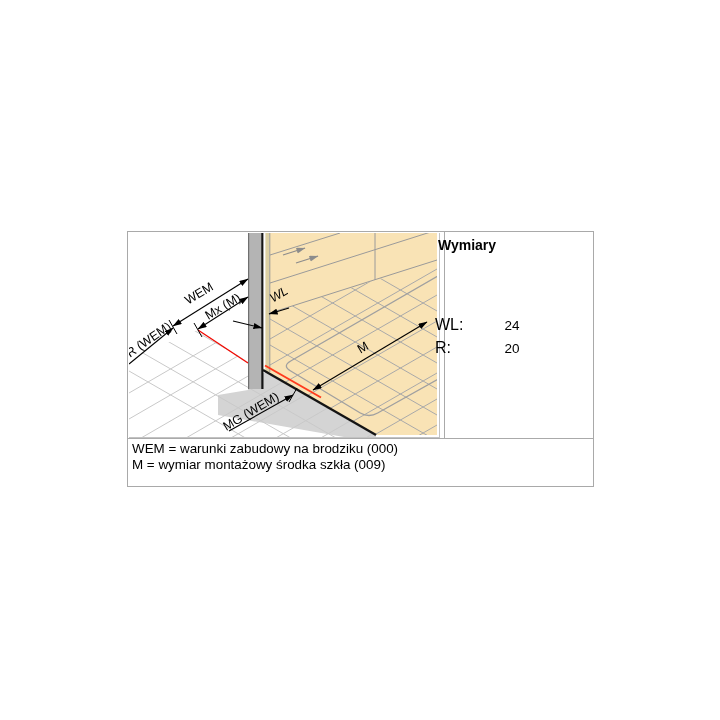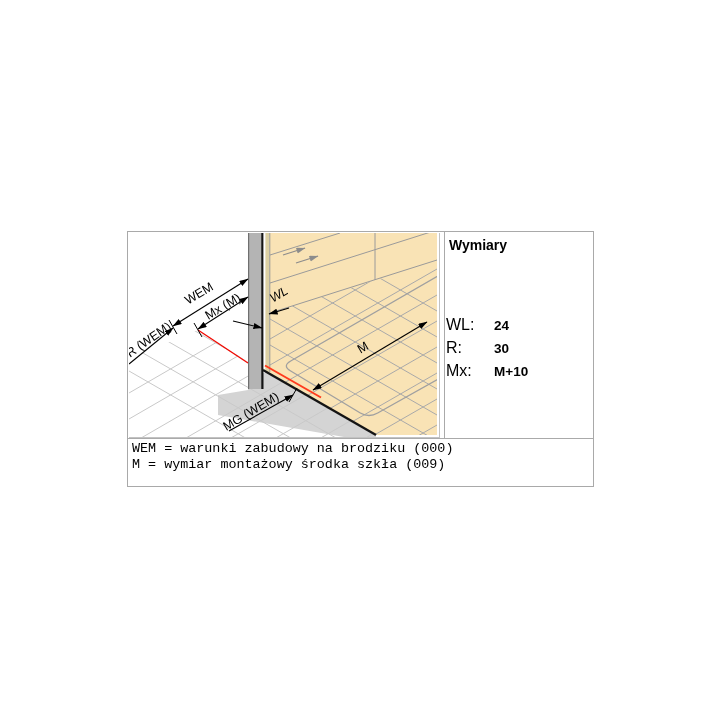--- a/index.html
+++ b/index.html
@@ -8,28 +8,28 @@
     position:absolute;left:127px;top:231px;width:467px;height:256px;
     border:1px solid #a9a9a9;background:#fff;box-sizing:border-box;
   }
   .diagram-box{
     position:absolute;left:1px;top:1px;width:310px;height:204px;
     border-right:1px solid #c2c2c2;border-bottom:1px solid #c2c2c2;
     background:#fff;overflow:hidden;
   }
   .v-divider{position:absolute;left:316px;top:0;width:1px;height:206px;background:#aaaaaa;}
   .h-divider{position:absolute;left:0;top:206px;width:100%;height:1px;background:#aaaaaa;}
-  .dims-panel{position:absolute;left:315px;top:0;width:148px;height:206px;}
+  .dims-panel{position:absolute;left:304px;top:0;width:148px;height:206px;}
   .dims-title{position:absolute;left:6px;top:5px;font-size:14px;font-weight:bold;}
   .dims-rows{position:absolute;left:3px;top:84px;width:142px;}
   .dim-row{display:flex;align-items:baseline;height:23px;}
   .dim-label{width:48px;font-size:16px;}
-  .dim-value{width:58px;text-align:left;font-size:13.5px;font-weight:bold;}
+  .dim-value{width:58px;text-align:center;font-size:13.5px;}
   .legend{position:absolute;left:0;top:207px;width:100%;padding:2px 4px;box-sizing:border-box;}
-  .legend-line{font-size:13.4px;line-height:16.2px;white-space:nowrap;font-family:Liberation Mono, monospace;}
+  .legend-line{font-size:13.4px;line-height:16.2px;white-space:nowrap;}
   svg text{font-family:"Liberation Sans",sans-serif;font-size:12.5px;fill:#000;}
   svg .lbl{text-anchor:middle;}
   svg .it{font-style:italic;}
 </style>
 </head>
 <body>
 
 <div class="window">
 
   <div class="diagram-box">
@@ -121,25 +121,21 @@
 
   <div class="dims-panel">
     <div class="dims-title">Wymiary</div>
     <div class="dims-rows">
       <div class="dim-row">
         <span class="dim-label">WL:</span>
         <span class="dim-value">24</span>
       </div>
       <div class="dim-row">
         <span class="dim-label">R:</span>
-        <span class="dim-value">30</span>
-      </div>
-      <div class="dim-row">
-        <span class="dim-label">Mx:</span>
-        <span class="dim-value">M+10</span>
+        <span class="dim-value">20</span>
       </div>
     </div>
   </div>
 
   <div class="legend">
     <div class="legend-line">WEM = warunki zabudowy na brodziku (000)</div>
     <div class="legend-line">M = wymiar montażowy środka szkła (009)</div>
   </div>
 
 </div>

